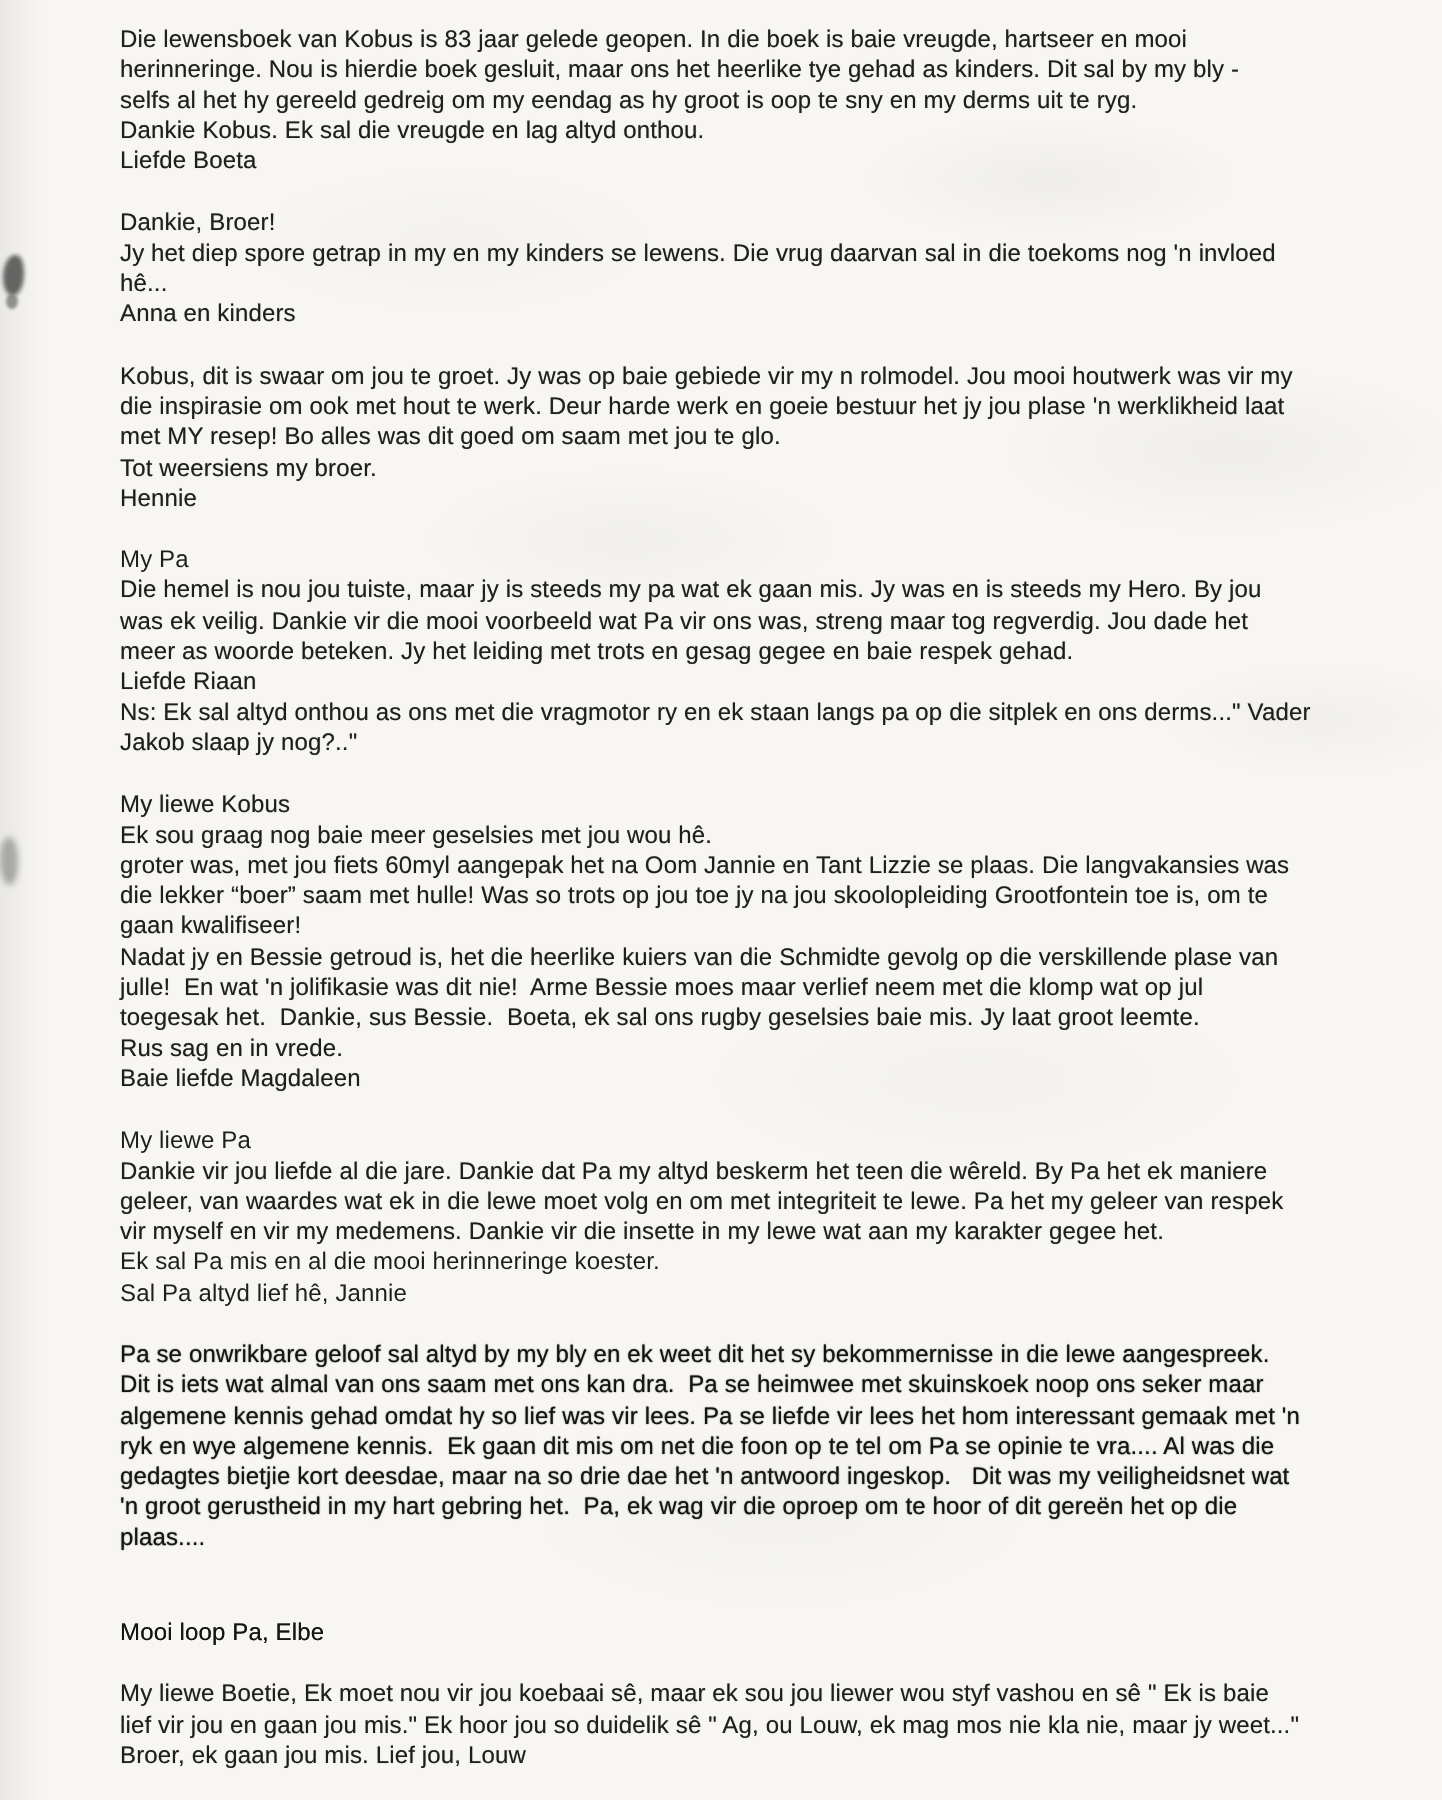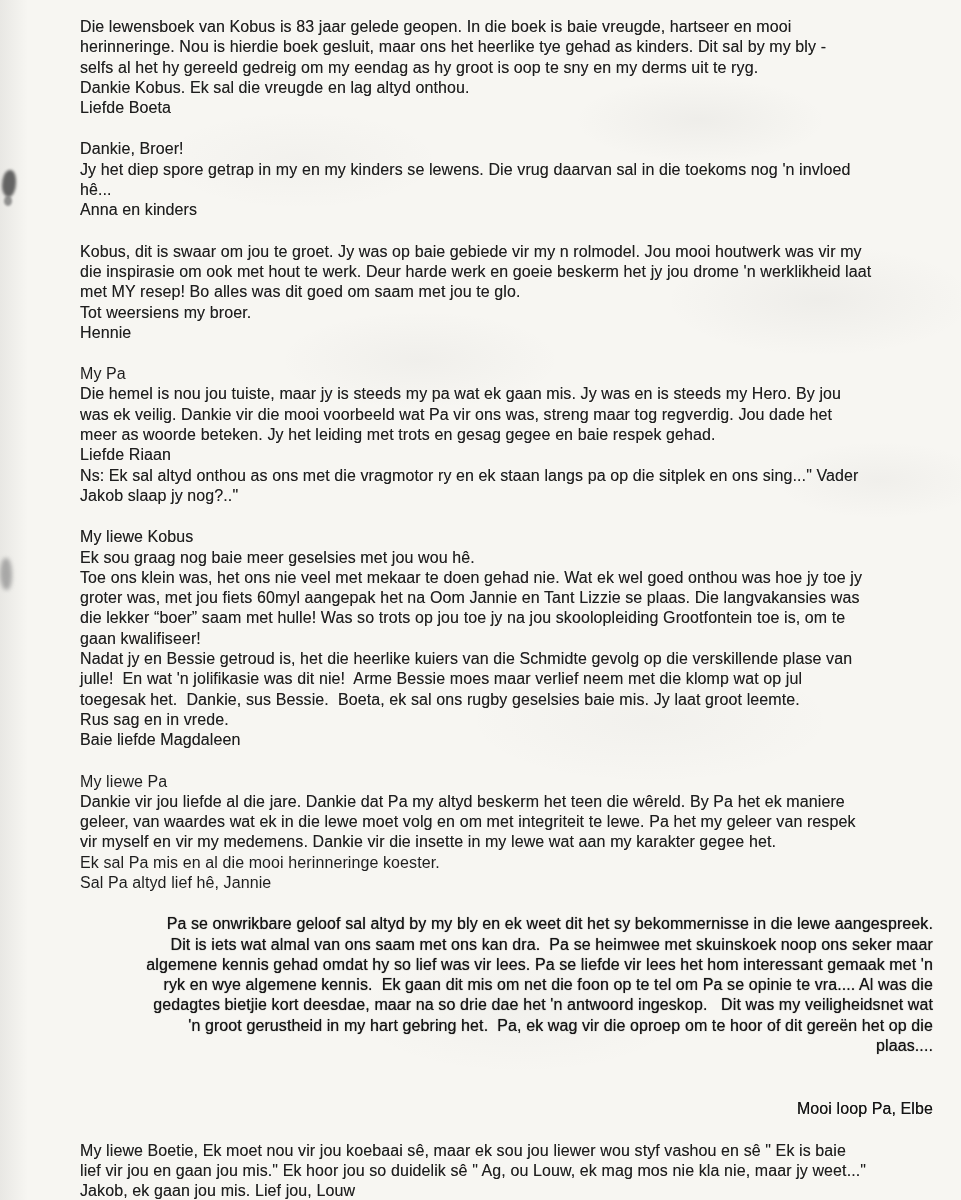--- a/index.html
+++ b/index.html
@@ -43,21 +43,20 @@
     letter-spacing: 0.1px;
     text-shadow: 0 0 0.5px rgba(45,45,45,0.55);
   }
   .line.bold {
     font-weight: normal;
     text-shadow: none;
   }
   .message.dark .line {
     color: var(--ink-dark, #141414);
     text-shadow: 0 0 0.9px rgba(20,20,20,0.8);
-    text-align: right;
   }
   .message.dark .line.bold {
     text-shadow: 0 0 0.4px rgba(20,20,20,0.8);
     margin-top: 43px;
   }
   .smudge {
     position: absolute;
     pointer-events: none;
   }
   .smudge-1 {
@@ -98,38 +97,37 @@
         <div class="line">Liefde Boeta</div>
       </div>
       <div class="message">
         <div class="line">Dankie, Broer!</div>
         <div class="line">Jy het diep spore getrap in my en my kinders se lewens. Die vrug daarvan sal in die toekoms nog 'n invloed</div>
         <div class="line">hê...</div>
         <div class="line">Anna en kinders</div>
       </div>
       <div class="message">
         <div class="line">Kobus, dit is swaar om jou te groet. Jy was op baie gebiede vir my n rolmodel. Jou mooi houtwerk was vir my</div>
-        <div class="line">die inspirasie om ook met hout te werk. Deur harde werk en goeie beskerm het jy jou drome 'n werklikheid laat</div>
+        <div class="line">die inspirasie om ook met hout te werk. Deur harde werk en goeie bestuur het jy jou plase 'n werklikheid laat</div>
         <div class="line">met MY resep! Bo alles was dit goed om saam met jou te glo.</div>
         <div class="line">Tot weersiens my broer.</div>
         <div class="line">Hennie</div>
       </div>
       <div class="message">
         <div class="line bold">My Pa</div>
         <div class="line">Die hemel is nou jou tuiste, maar jy is steeds my pa wat ek gaan mis. Jy was en is steeds my Hero. By jou</div>
         <div class="line">was ek veilig. Dankie vir die mooi voorbeeld wat Pa vir ons was, streng maar tog regverdig. Jou dade het</div>
         <div class="line">meer as woorde beteken. Jy het leiding met trots en gesag gegee en baie respek gehad.</div>
         <div class="line">Liefde Riaan</div>
-        <div class="line">Ns: Ek sal altyd onthou as ons met die vragmotor ry en ek staan langs pa op die sitplek en ons sing..." Vader</div>
+        <div class="line">Ns: Ek sal altyd onthou as ons met die vragmotor ry en ek staan langs pa op die sitplek en ons derms..." Vader</div>
         <div class="line">Jakob slaap jy nog?.."</div>
       </div>
       <div class="message">
         <div class="line">My liewe Kobus</div>
         <div class="line">Ek sou graag nog baie meer geselsies met jou wou hê.</div>
-        <div class="line">Toe ons klein was, het ons nie veel met mekaar te doen gehad nie. Wat ek wel goed onthou was hoe jy toe jy</div>
         <div class="line">groter was, met jou fiets 60myl aangepak het na Oom Jannie en Tant Lizzie se plaas. Die langvakansies was</div>
         <div class="line">die lekker “boer” saam met hulle! Was so trots op jou toe jy na jou skoolopleiding Grootfontein toe is, om te</div>
         <div class="line">gaan kwalifiseer!</div>
         <div class="line">Nadat jy en Bessie getroud is, het die heerlike kuiers van die Schmidte gevolg op die verskillende plase van</div>
         <div class="line">julle!  En wat 'n jolifikasie was dit nie!  Arme Bessie moes maar verlief neem met die klomp wat op jul</div>
         <div class="line">toegesak het.  Dankie, sus Bessie.  Boeta, ek sal ons rugby geselsies baie mis. Jy laat groot leemte.</div>
         <div class="line">Rus sag en in vrede.</div>
         <div class="line">Baie liefde Magdaleen</div>
       </div>
       <div class="message">
@@ -146,16 +144,16 @@
         <div class="line">algemene kennis gehad omdat hy so lief was vir lees. Pa se liefde vir lees het hom interessant gemaak met 'n</div>
         <div class="line">ryk en wye algemene kennis.  Ek gaan dit mis om net die foon op te tel om Pa se opinie te vra.... Al was die</div>
         <div class="line">gedagtes bietjie kort deesdae, maar na so drie dae het 'n antwoord ingeskop.   Dit was my veiligheidsnet wat</div>
         <div class="line">'n groot gerustheid in my hart gebring het.  Pa, ek wag vir die oproep om te hoor of dit gereën het op die</div>
         <div class="line">plaas....</div>
         <div class="line bold">Mooi loop Pa, Elbe</div>
       </div>
       <div class="message">
         <div class="line">My liewe Boetie, Ek moet nou vir jou koebaai sê, maar ek sou jou liewer wou styf vashou en sê " Ek is baie</div>
         <div class="line">lief vir jou en gaan jou mis." Ek hoor jou so duidelik sê " Ag, ou Louw, ek mag mos nie kla nie, maar jy weet..."</div>
-        <div class="line">Jakob, ek gaan jou mis. Lief jou, Louw</div>
+        <div class="line">Broer, ek gaan jou mis. Lief jou, Louw</div>
       </div>
     </div>
 </div>
 
 </body></html>

